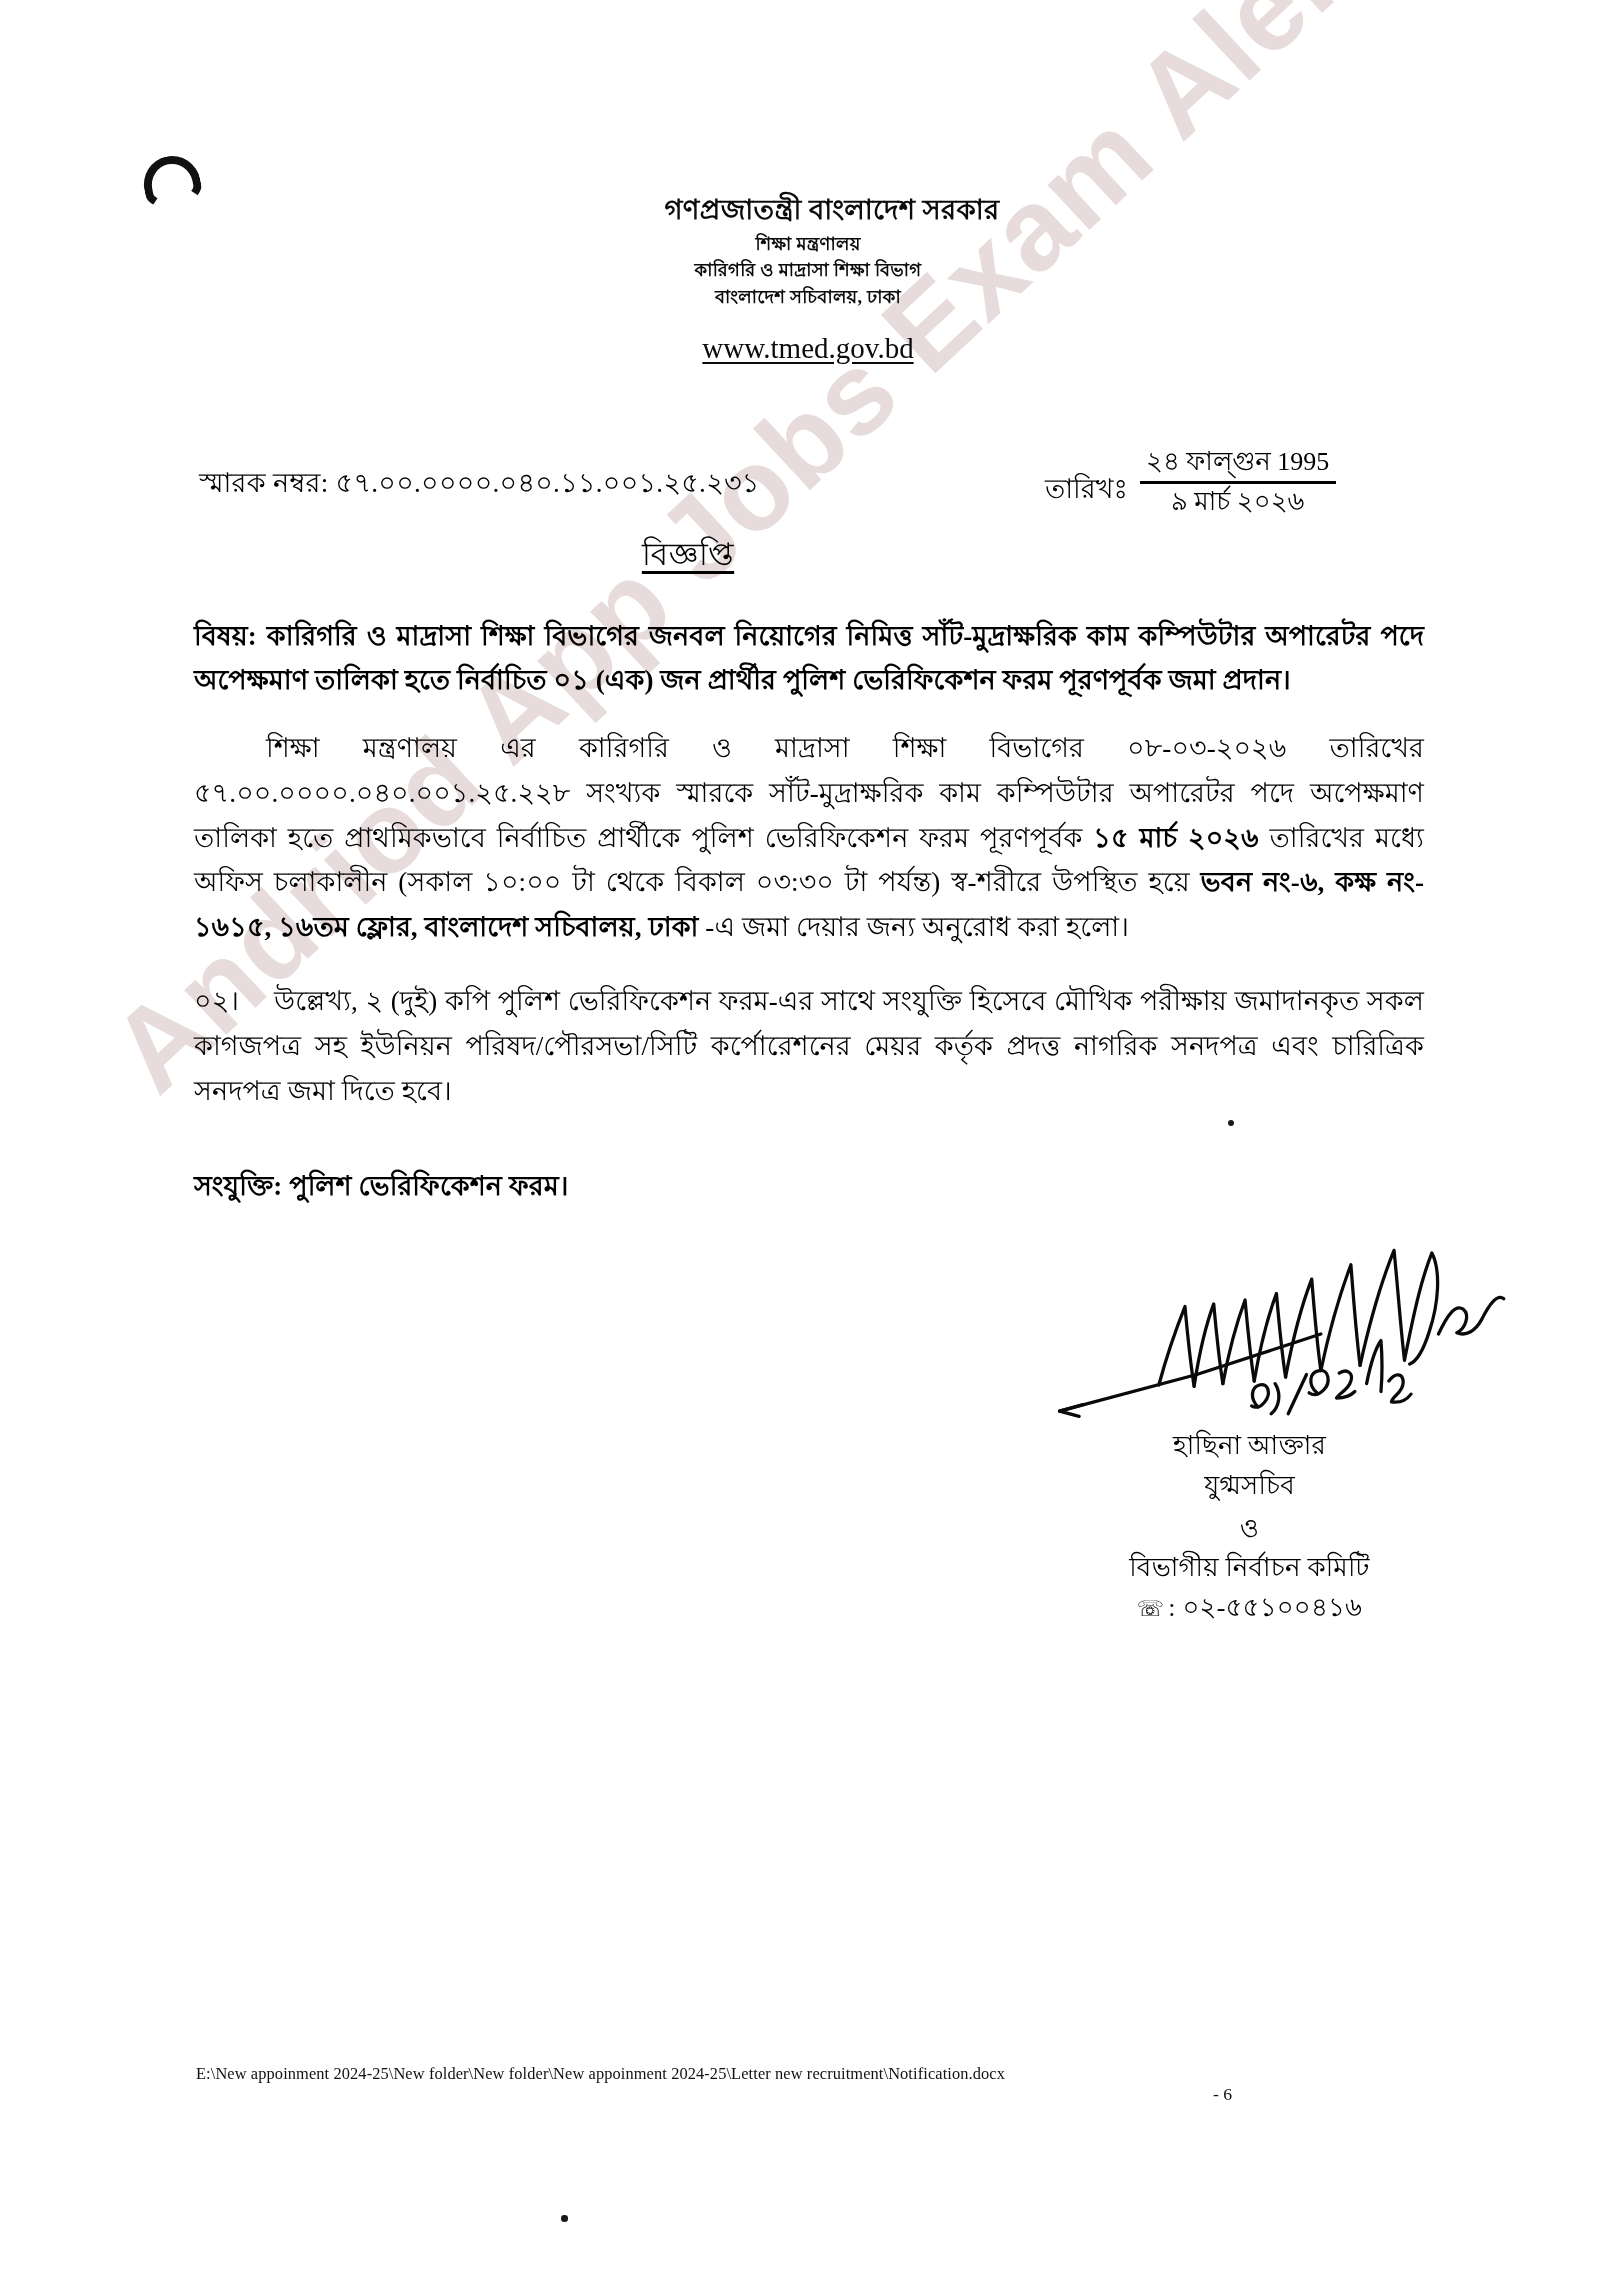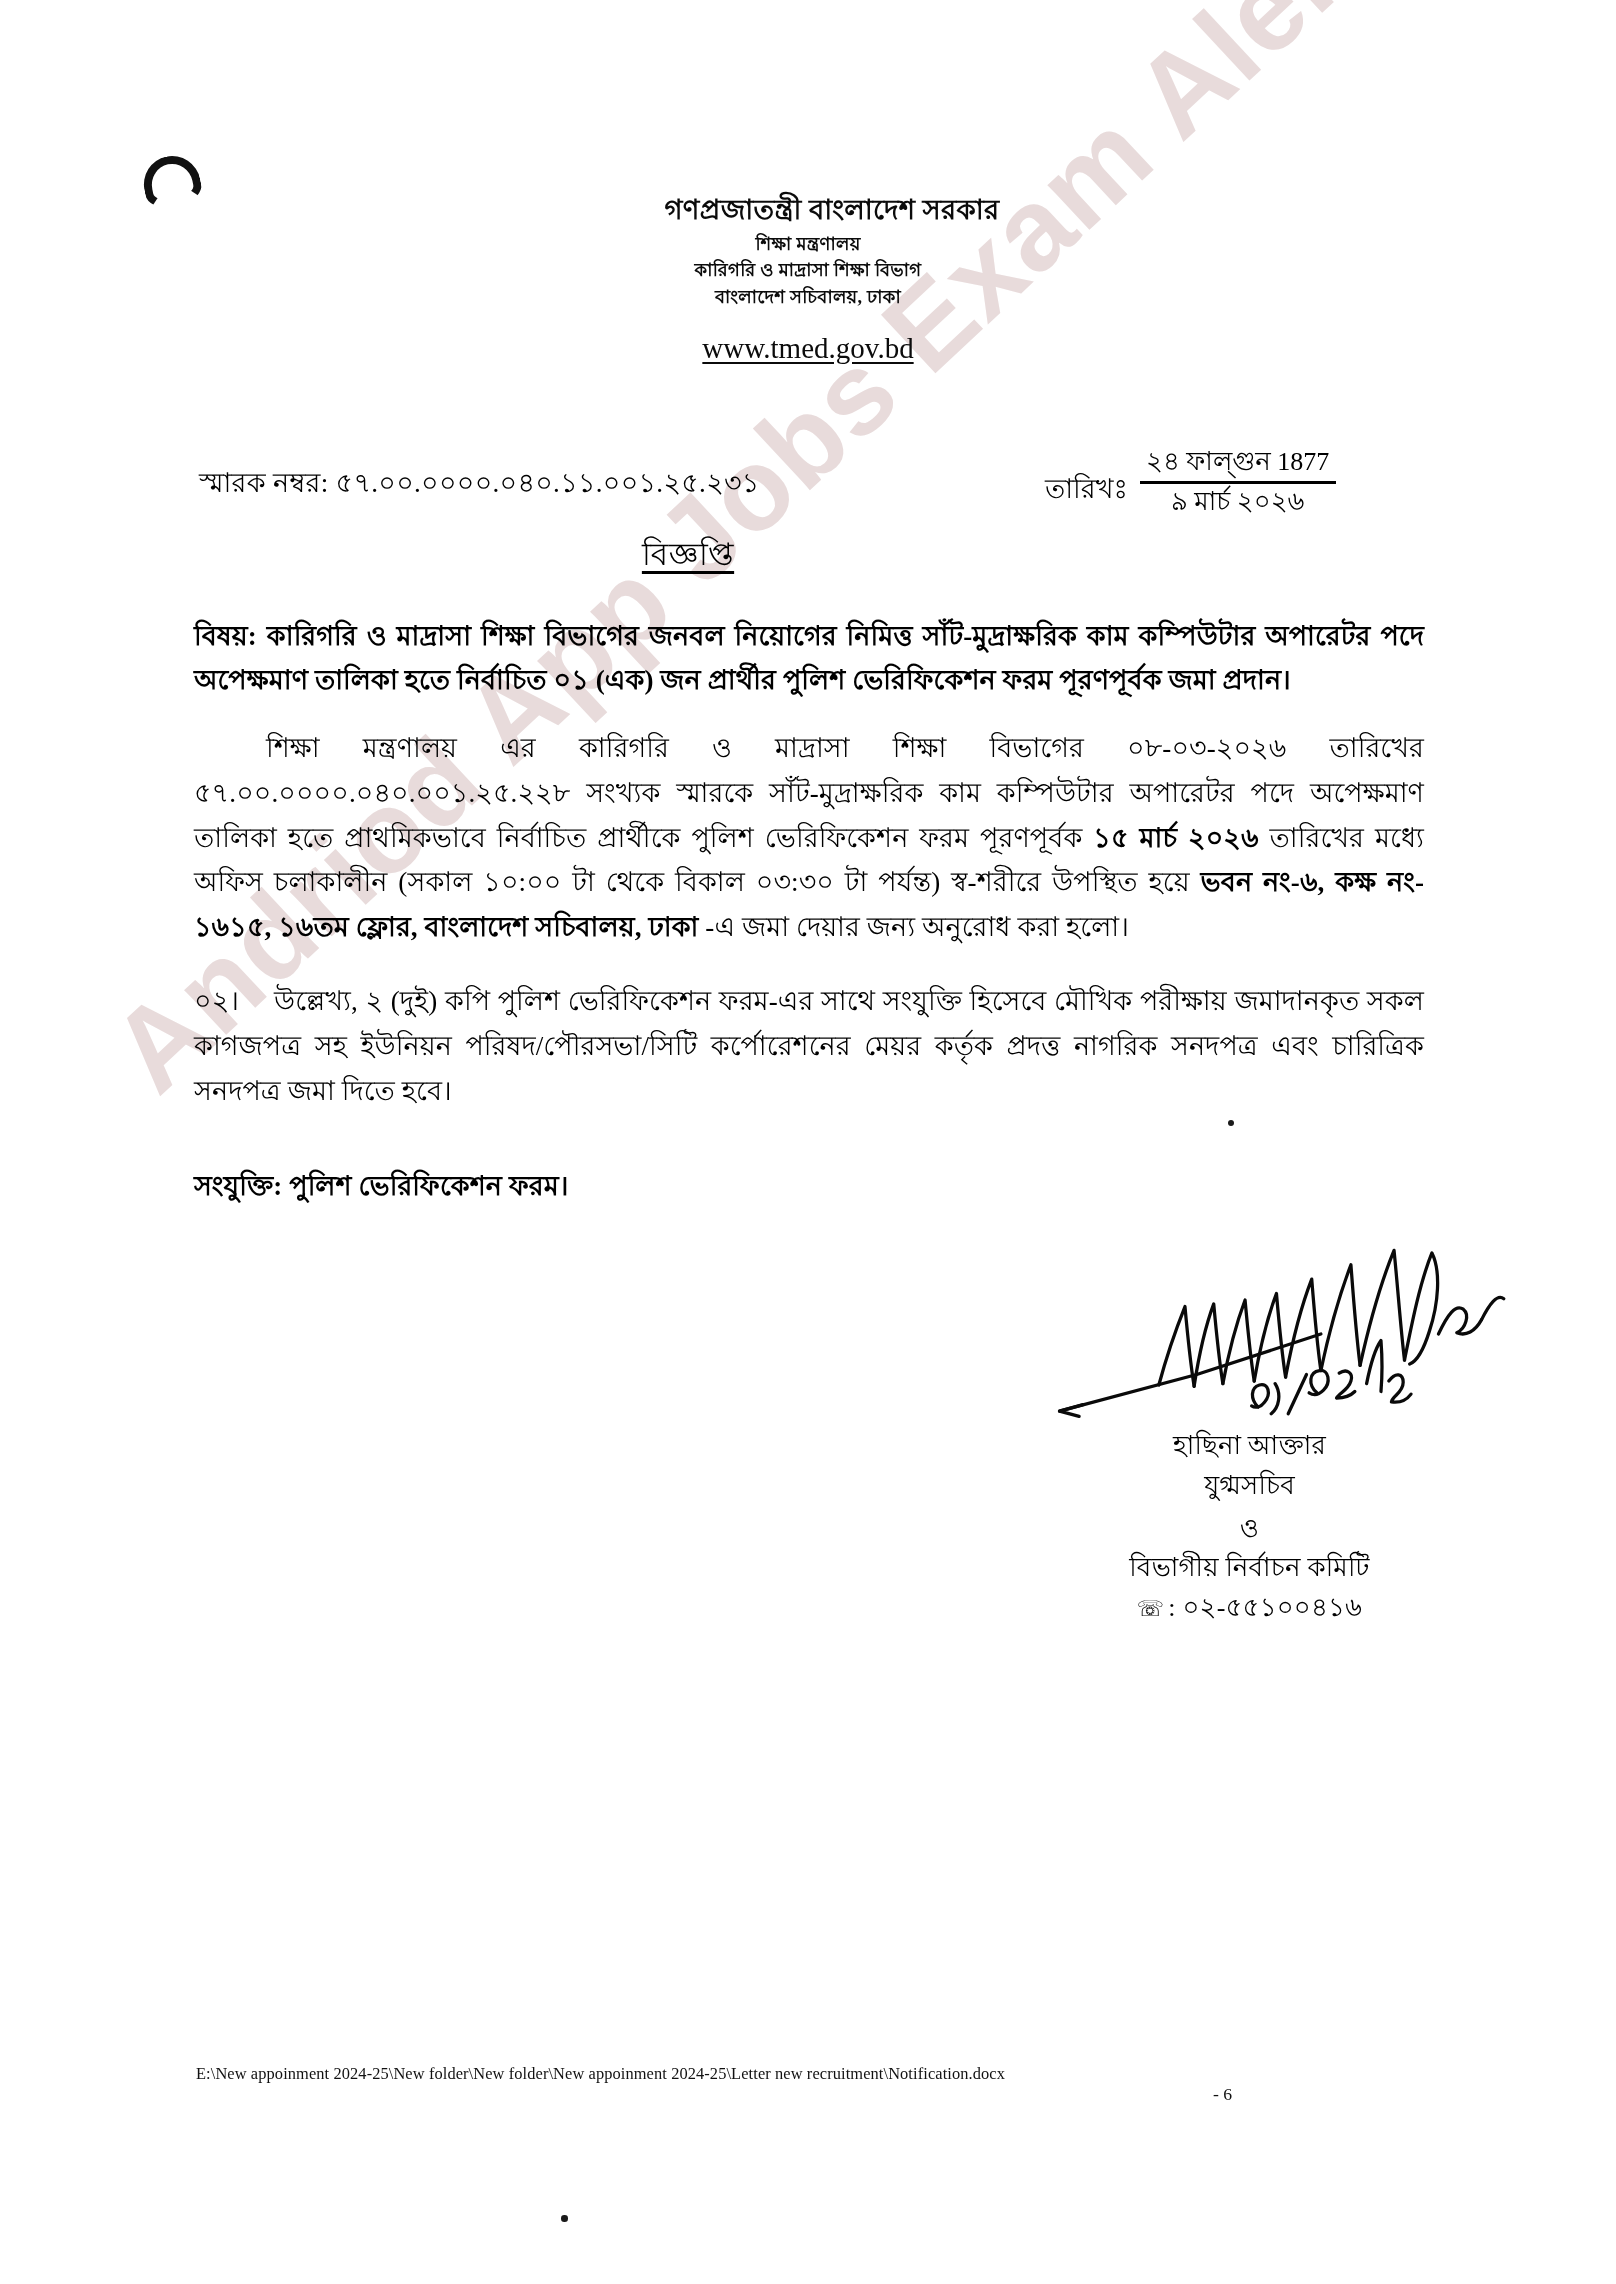--- a/index.html
+++ b/index.html
@@ -311,21 +311,21 @@
       <div class="lh-line">কারিগরি ও মাদ্রাসা শিক্ষা বিভাগ</div>
       <div class="lh-line">বাংলাদেশ সচিবালয়, ঢাকা</div>
       <div><a class="lh-url" href="#">www.tmed.gov.bd</a></div>
     </div>
 
     <div class="memo-row">
       <div class="memo-no">স্মারক নম্বর: ৫৭.০০.০০০০.০৪০.১১.০০১.২৫.২৩১</div>
       <div class="date-block">
         <div class="date-label">তারিখঃ</div>
         <div class="date-stack">
-          <div class="d-line">২৪ ফাল্গুন 1877</div>
+          <div class="d-line">২৪ ফাল্গুন 1995</div>
           <div class="d-rule"></div>
           <div class="d-line">৯ মার্চ ২০২৬</div>
         </div>
       </div>
     </div>
 
     <div class="doc-title">বিজ্ঞপ্তি</div>
 
     <div class="body-wrap">
 

